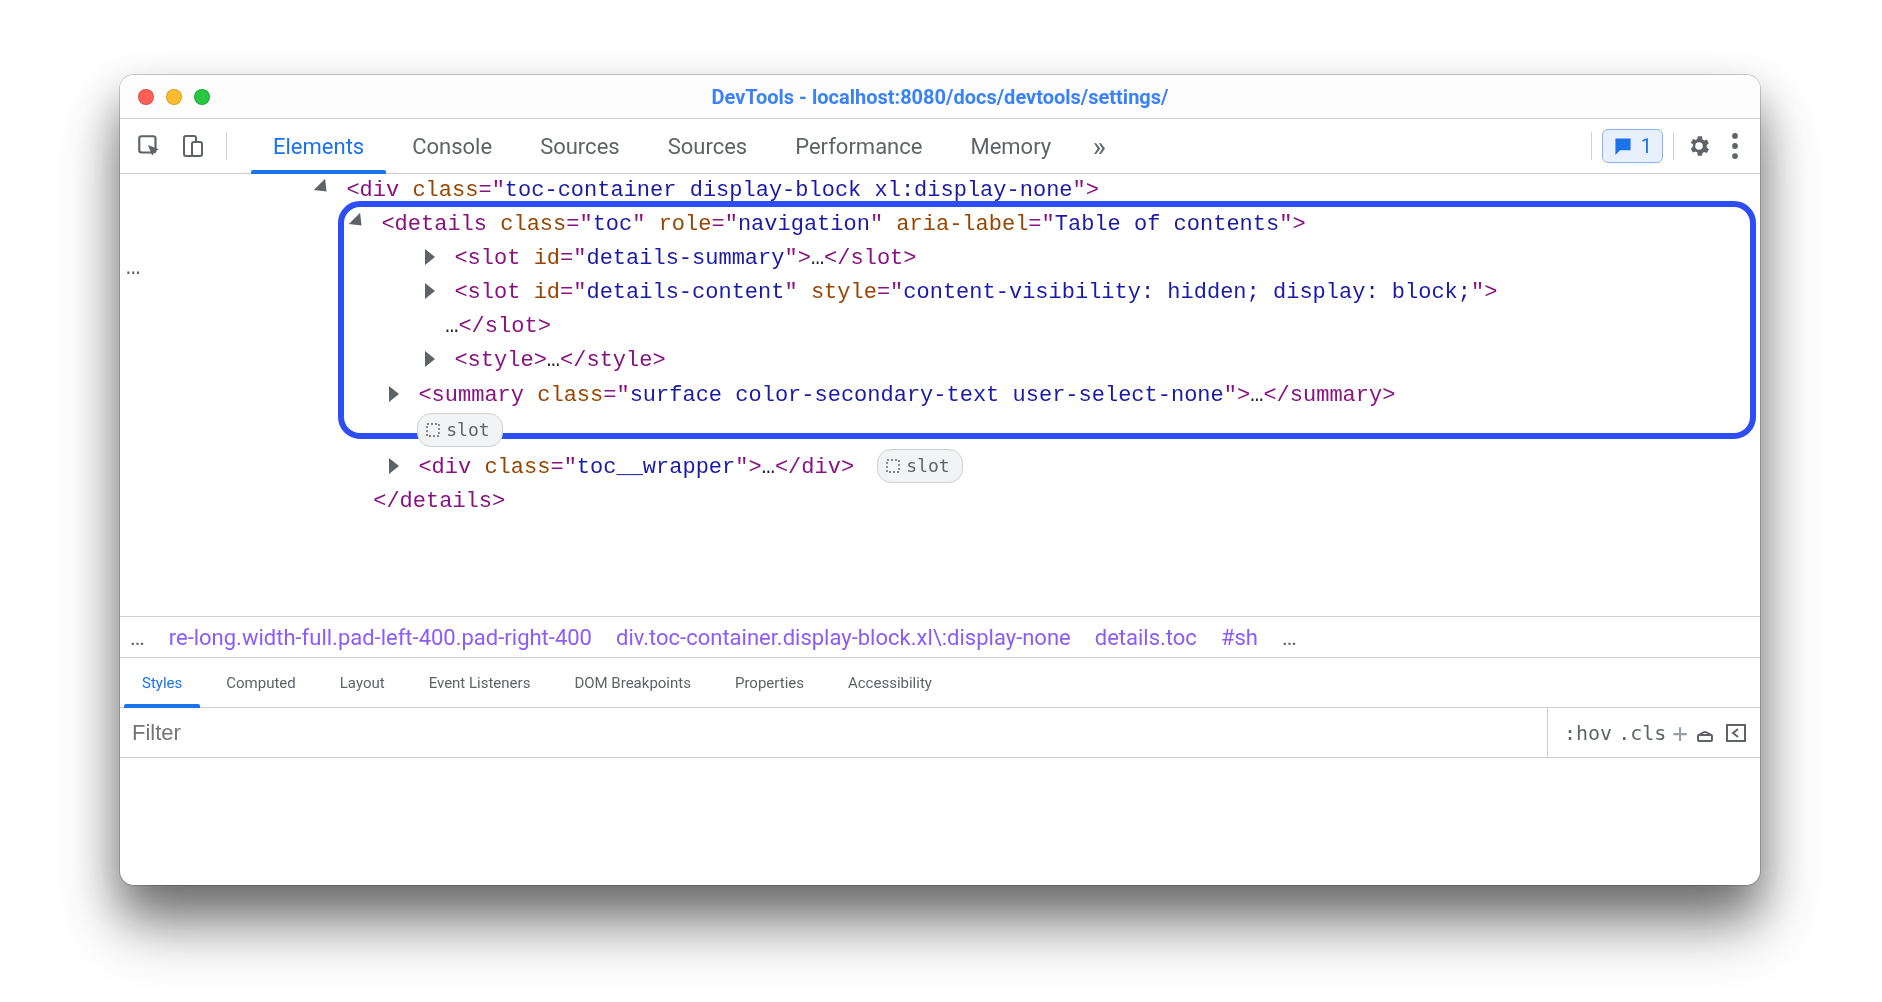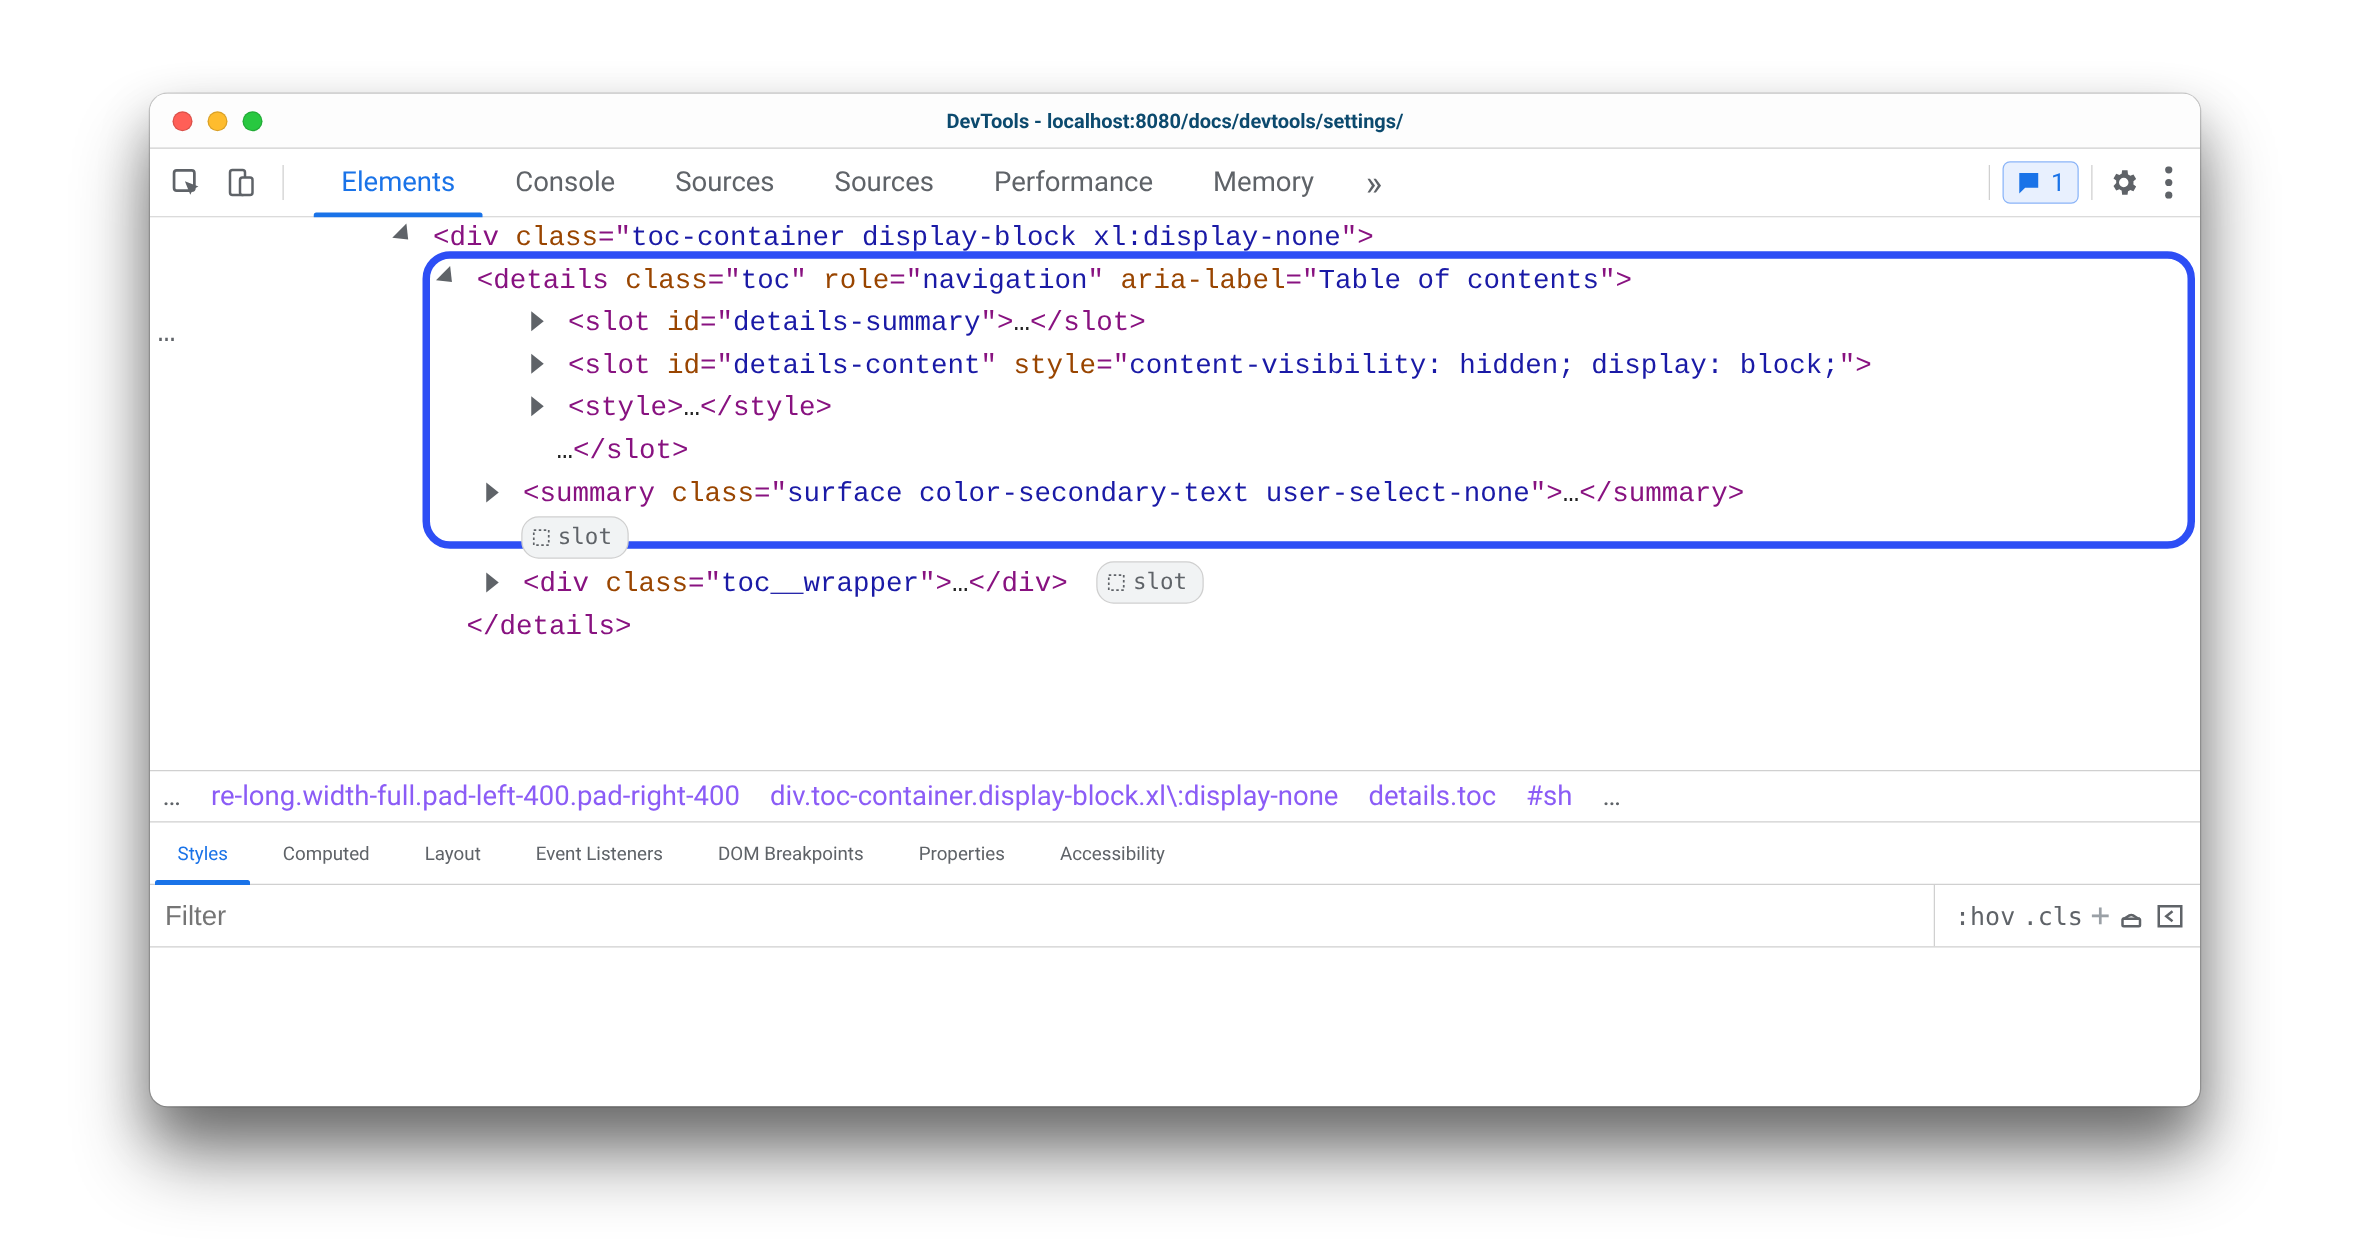--- a/index.html
+++ b/index.html
@@ -44,22 +44,22 @@
     width: 16px; height: 16px; border-radius: 50%;
   }
   .tl-close { background: #ff5f57; box-shadow: inset 0 0 0 1px rgba(0,0,0,0.15); }
   .tl-min   { background: #febc2e; box-shadow: inset 0 0 0 1px rgba(0,0,0,0.15); }
   .tl-max   { background: #28c840; box-shadow: inset 0 0 0 1px rgba(0,0,0,0.15); }
   .title {
     position: absolute;
     left: 0; right: 0;
     text-align: center;
     font-weight: 700;
-    font-size: 16px;
-    color: #0c4a6e;
+    font-size: 20px;
+    color: #3b82f6;
     pointer-events: none;
   }
   .toolbar {
     height: 55px;
     display: flex;
     align-items: stretch;
     border-bottom: 1px solid #d0d0d0;
     background: #fff;
   }
   .tb-left {
@@ -392,28 +392,28 @@
       </div>
 
       <div class="line">
         <span class="indent" style="width:248px"></span>
         <span class="tri closed"></span>
         <span class="punct">&lt;</span><span class="tag">slot</span>
         <span> </span><span class="attrn">id</span><span class="eq">=</span><span class="punct">"</span><span class="attrv">details-content</span><span class="punct">"</span>
         <span> </span><span class="attrn">style</span><span class="eq">=</span><span class="punct">"</span><span class="attrv">content-visibility: hidden; display: block;</span><span class="punct">"</span><span class="punct">&gt;</span>
       </div>
       <div class="line">
+        <span class="indent" style="width:270px"></span>
+        <span class="txt">…</span><span class="punct">&lt;/</span><span class="tag">slot</span><span class="punct">&gt;</span>
+      </div>
+
+      <div class="line">
         <span class="indent" style="width:248px"></span>
         <span class="tri closed"></span>
         <span class="punct">&lt;</span><span class="tag">style</span><span class="punct">&gt;</span><span class="txt">…</span><span class="punct">&lt;/</span><span class="tag">style</span><span class="punct">&gt;</span>
-      </div>
-
-      <div class="line">
-        <span class="indent" style="width:270px"></span>
-        <span class="txt">…</span><span class="punct">&lt;/</span><span class="tag">slot</span><span class="punct">&gt;</span>
       </div>
 
       <div class="line">
         <span class="indent" style="width:212px"></span>
         <span class="tri closed"></span>
         <span class="punct">&lt;</span><span class="tag">summary</span>
         <span> </span><span class="attrn">class</span><span class="eq">=</span><span class="punct">"</span><span class="attrv">surface color-secondary-text user-select-none</span><span class="punct">"</span><span class="punct">&gt;</span><span class="txt">…</span><span class="punct">&lt;/</span><span class="tag">summary</span><span class="punct">&gt;</span>
       </div>
 
       <div class="line">

